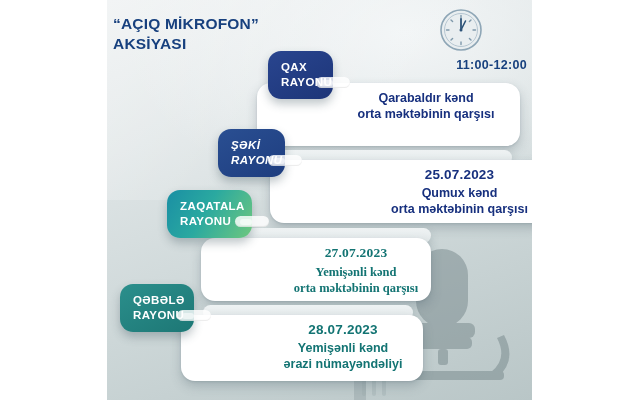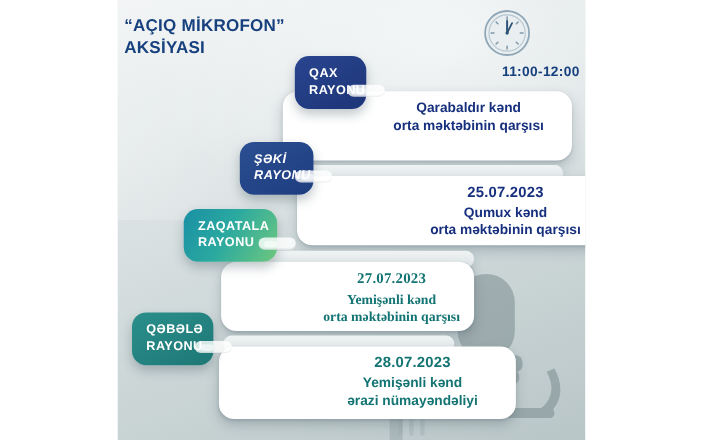--- a/index.html
+++ b/index.html
@@ -171,21 +171,21 @@
     </div>
     <div class="tab grad" style="left:60px;top:190px;width:85px;">
       <span class="t1">ZAQATALA</span>
       <span class="t2">RAYONU</span>
       <span class="connector"></span>
     </div>
   </div>
 
   <div class="row">
     <div class="card ghost" style="left:96px;top:305px;width:210px;height:14px;"></div>
-    <div class="card teal" style="left:92px;top:315px;width:270px;height:66px;padding-left:92px;">
+    <div class="card teal" style="left:74px;top:315px;width:242px;height:66px;padding-left:92px;">
       <span class="date">28.07.2023</span>
       <span class="l1">Yemişənli kənd</span>
       <span class="l2">ərazi nümayəndəliyi</span>
     </div>
     <div class="tab teal" style="left:13px;top:284px;width:74px;text-align:right;">
       <span class="t1">QƏBƏLƏ</span>
       <span class="t2">RAYONU</span>
       <span class="connector"></span>
     </div>
   </div>

